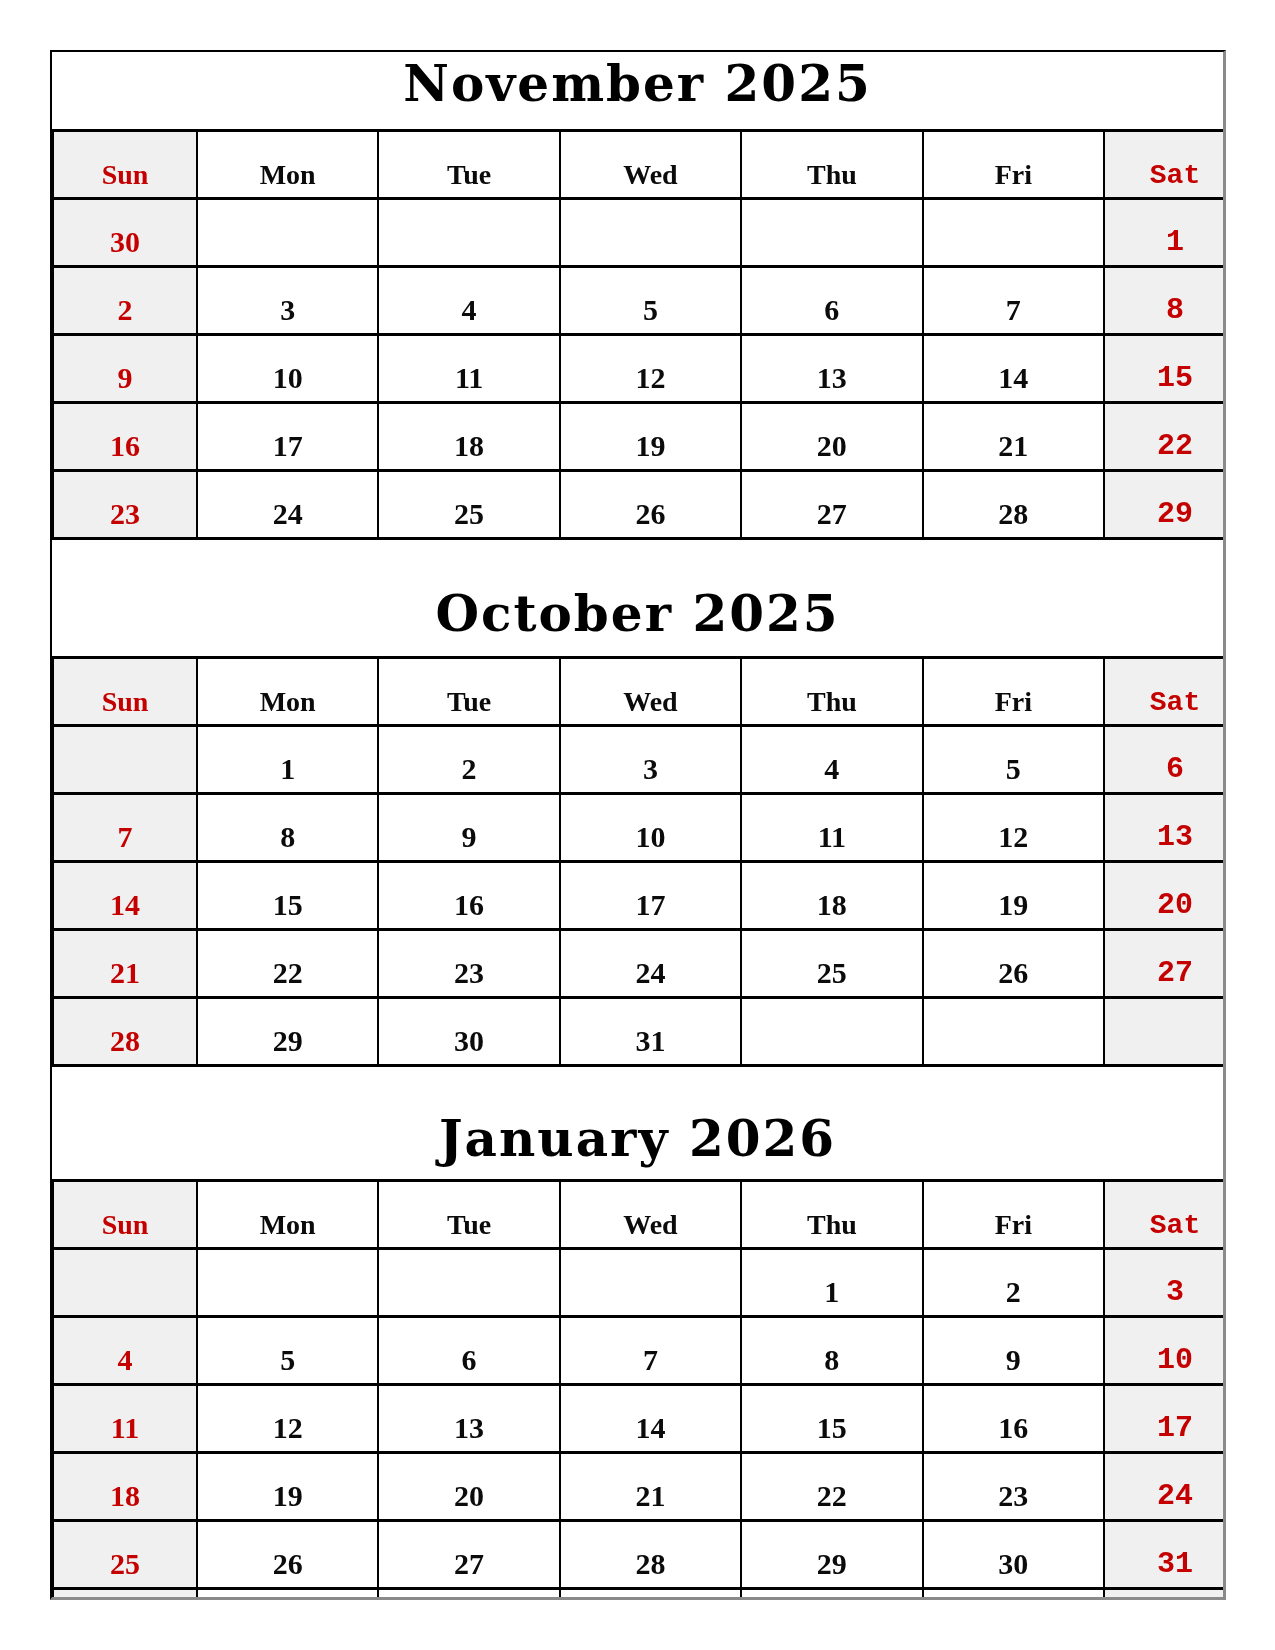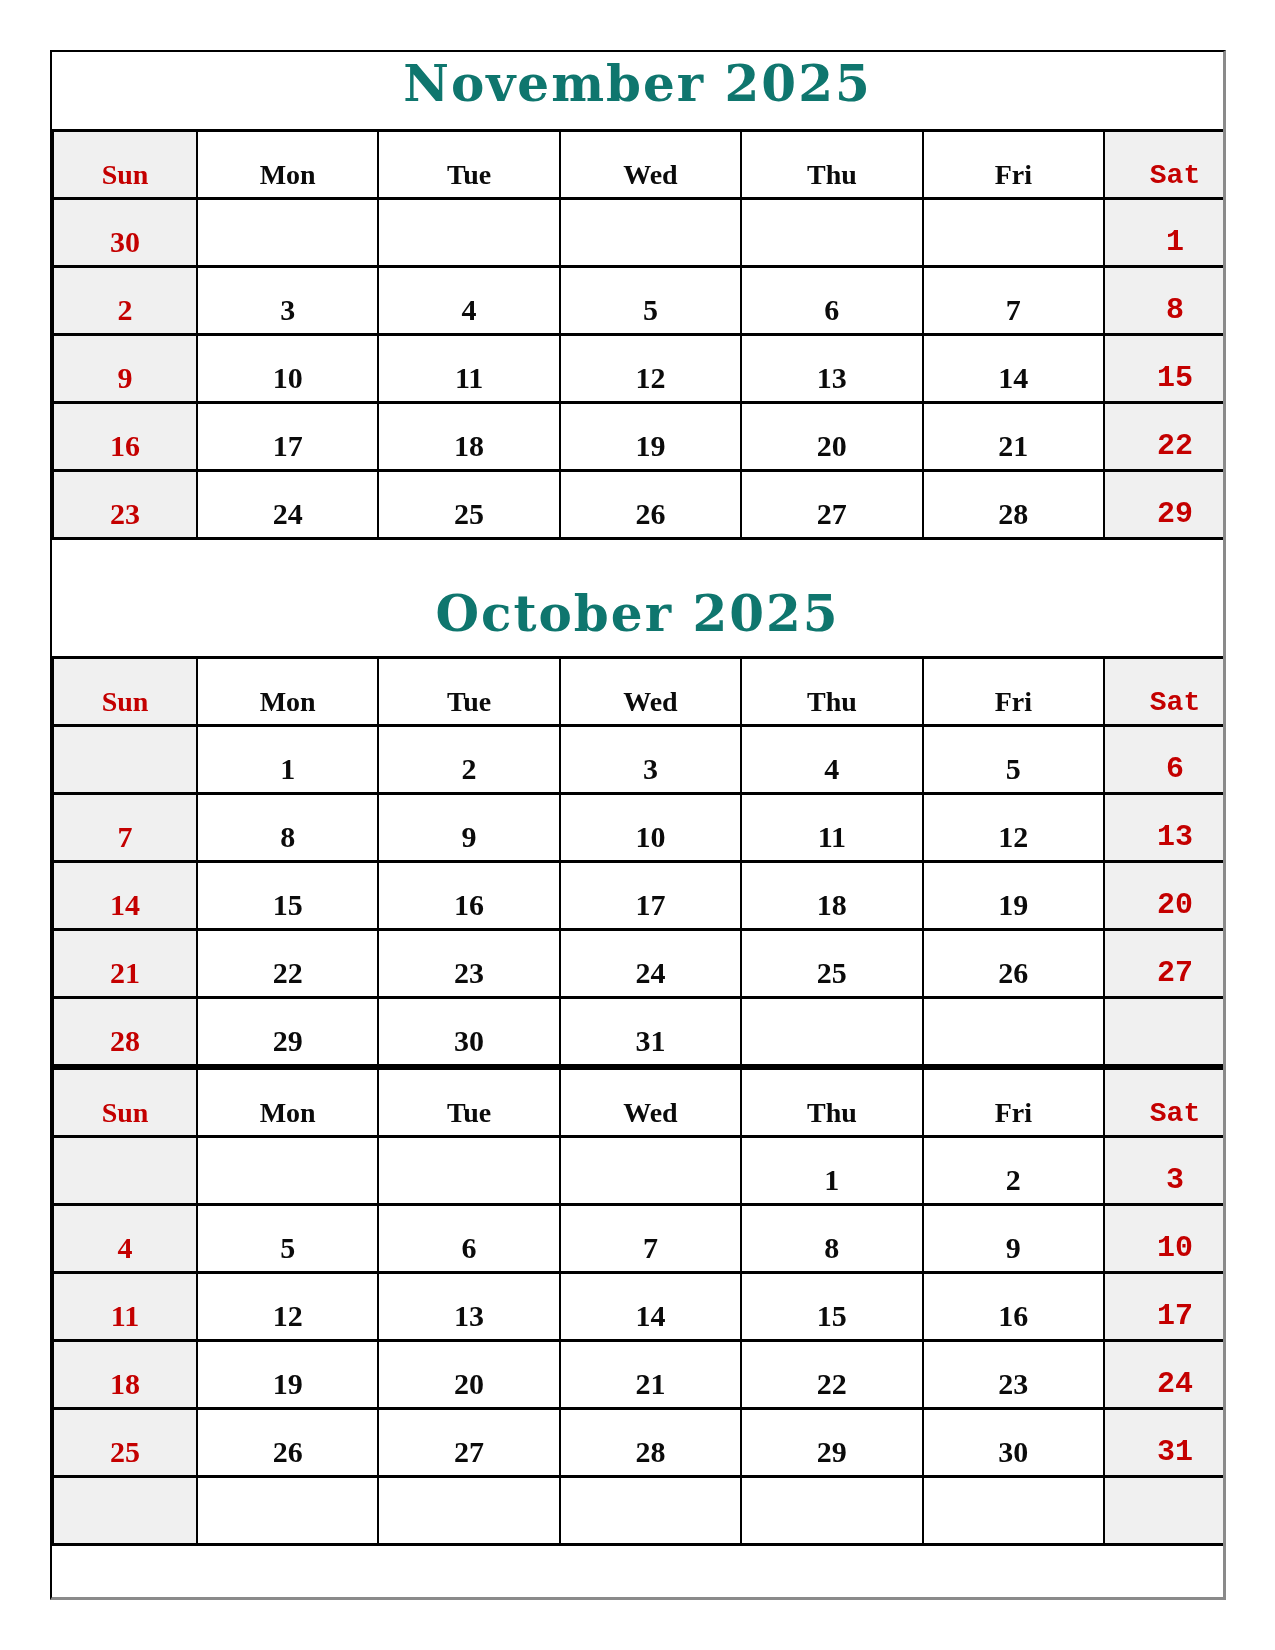--- a/index.html
+++ b/index.html
@@ -27,21 +27,21 @@
     overflow: hidden;
   }
   .month-title {
     margin: 0;
     text-align: center;
     font-family: "DejaVu Serif", serif;
     font-weight: bold;
     font-size: 50px;
     line-height: 56px;
     letter-spacing: 2px;
-    color: #0f766e;
+    color: #000000;
   }
   .month-0 .month-title { margin-top: 4px;  margin-bottom: 17px; }
   .month-1 .month-title { margin-top: 46px; margin-bottom: 14px; }
   .month-2 .month-title { margin-top: 44px; margin-bottom: 12px; }
 
   table.calendar {
     border-collapse: collapse;
     table-layout: fixed;
     width: 1195px;
     margin: 0 auto;
@@ -205,20 +205,21 @@
             <td>31</td>
             <td></td>
             <td></td>
             <td class="wk"></td>
           </tr>
         </tbody>
       </table>
   </section>
 
   <section class="month month-2">
+    <h2 class="month-title">January 2026</h2>
     <table class="calendar">
         <thead>
           <tr>
             <th class="wk">Sun</th>
             <th>Mon</th>
             <th>Tue</th>
             <th>Wed</th>
             <th>Thu</th>
             <th>Fri</th>
             <th class="wk">Sat</th>

